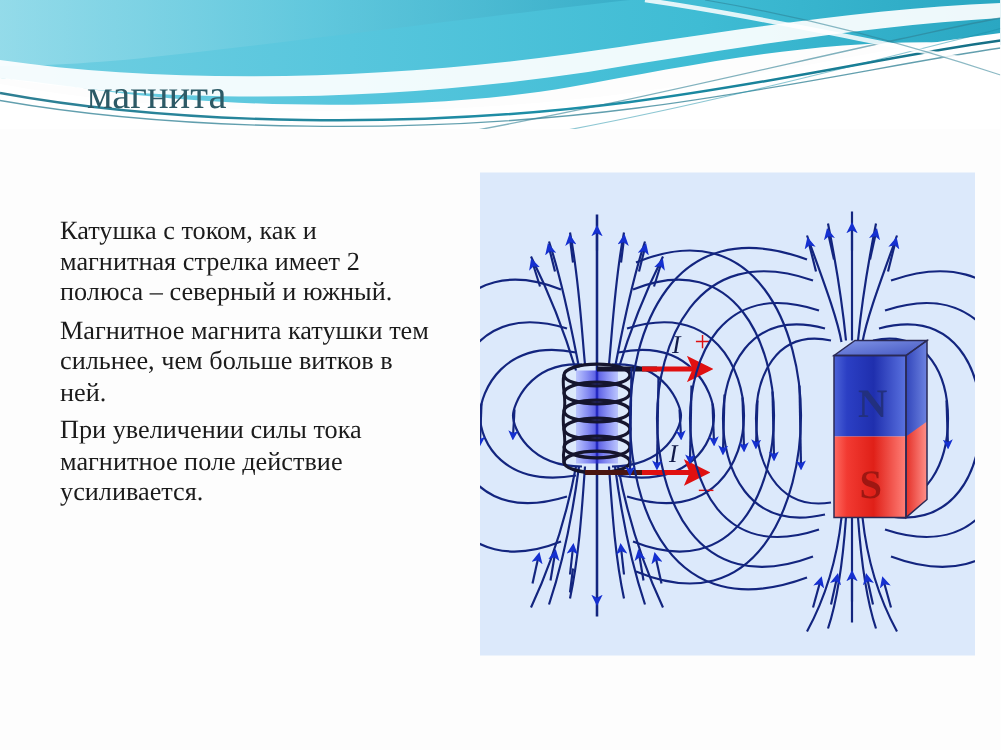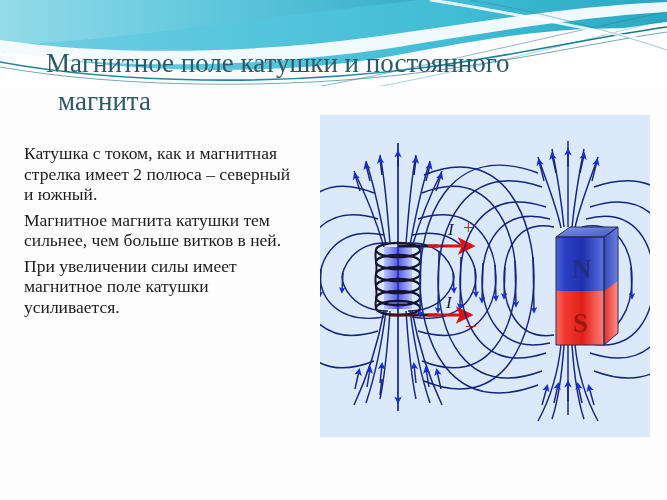--- a/index.html
+++ b/index.html
@@ -38,21 +38,21 @@
 
   
   #body-text{
     position:absolute;
     left:24px;top:143px;width:268px;
     color:#1b1b1b;
     font-family:"Liberation Serif", serif;
     font-size:17.5px;
     line-height:20.5px;
   }
-  #body-text p{margin:0 0 5px 0;}
+  #body-text p{margin:0 0 5px 16px;}
 
   
   #panel{
     position:absolute;
     left:320px;top:115px;width:330px;height:322px;
     background:#dce9fb;
     overflow:hidden;
   }
   #panel svg{display:block;}
 </style>
@@ -93,26 +93,26 @@
       <path d="M0,62 C120,84 280,86 420,68 C520,55 600,36 667,27" fill="none" stroke="url(#gDeep)" stroke-width="1.6"></path>
       <path d="M0,67 C120,88 285,90 425,72 C525,59 604,41 667,32" fill="none" stroke="#2e7f93" stroke-width="0.9" opacity="0.75"></path>
       <path d="M300,90 C400,72 500,48 600,26 C628,20 650,15 667,12" fill="none" stroke="#2e7f93" stroke-width="0.9" opacity="0.6"></path>
       <path d="M360,90 C450,74 545,50 640,26 C652,23 660,21 667,19" fill="none" stroke="#1b8fa8" stroke-width="0.8" opacity="0.5"></path>
 
       <path d="M430,0 C500,10 570,26 667,44" fill="none" stroke="#ffffff" stroke-width="3" opacity="0.85"></path>
       <path d="M470,0 C540,12 600,28 667,50" fill="none" stroke="#2e7f93" stroke-width="0.8" opacity="0.55"></path>
     </svg>
   </div>
 
-  <div id="title"><span>Магнитное поле катушки и постоянного</span><span class="ln2">магнита</span></div>
+  <div id="title"><span class="ln2">магнита</span></div>
 
   <div id="body-text">
     <p>Катушка с током, как и магнитная стрелка имеет 2 полюса – северный и южный.</p>
     <p>Магнитное магнита катушки тем сильнее, чем больше витков в ней.</p>
-    <p>При увеличении силы имеет магнитное поле катушки усиливается.</p>
+    <p>При увеличении силы тока магнитное поле действие усиливается.</p>
   </div>
 
   <div id="panel">
     <svg width="330" height="322" viewBox="0 0 330 322" xmlns="http://www.w3.org/2000/svg">
       <defs>
 
         <marker id="fa" viewBox="0 0 10 10" refX="6" refY="5" markerWidth="5.2" markerHeight="5.2" orient="auto">
           <path d="M0,0 L10,5 L0,10 L2.6,5 Z" fill="#1530d0"></path>
         </marker>
         <marker id="fa2" viewBox="0 0 10 10" refX="6" refY="5" markerWidth="4.6" markerHeight="4.6" orient="auto">

